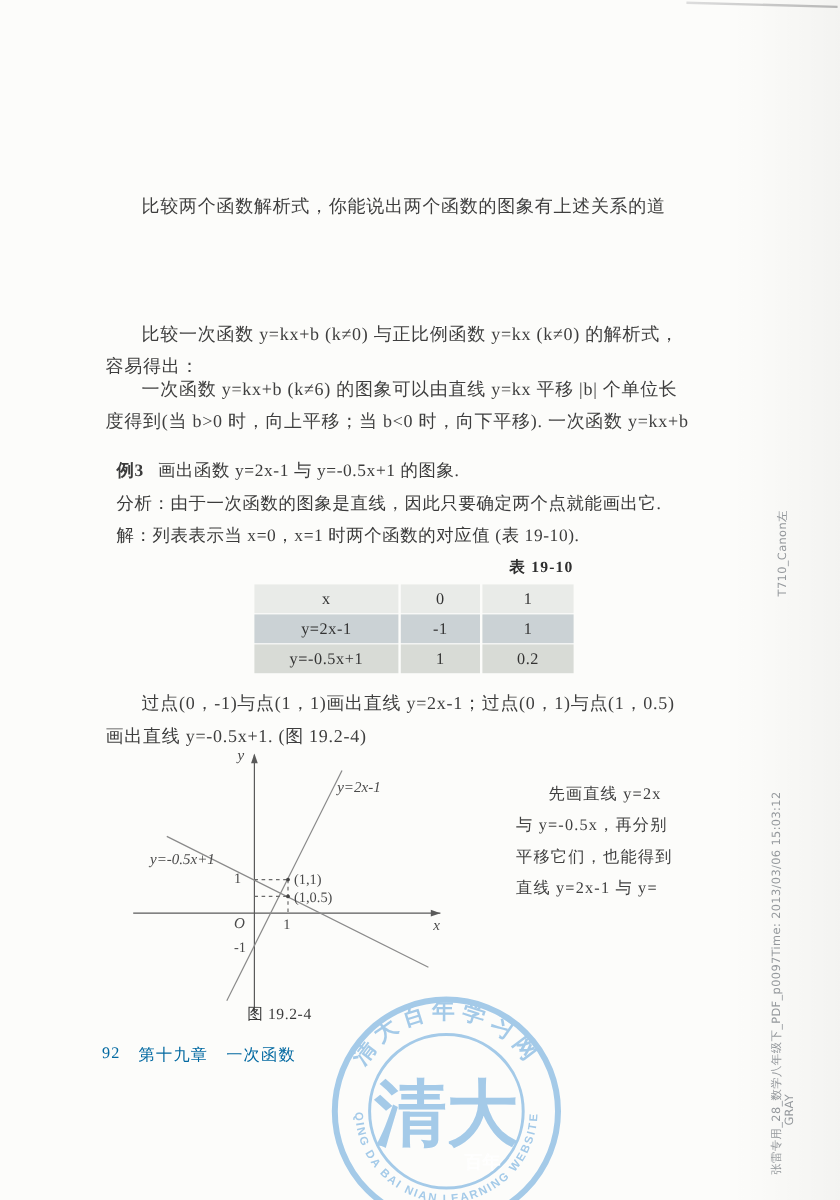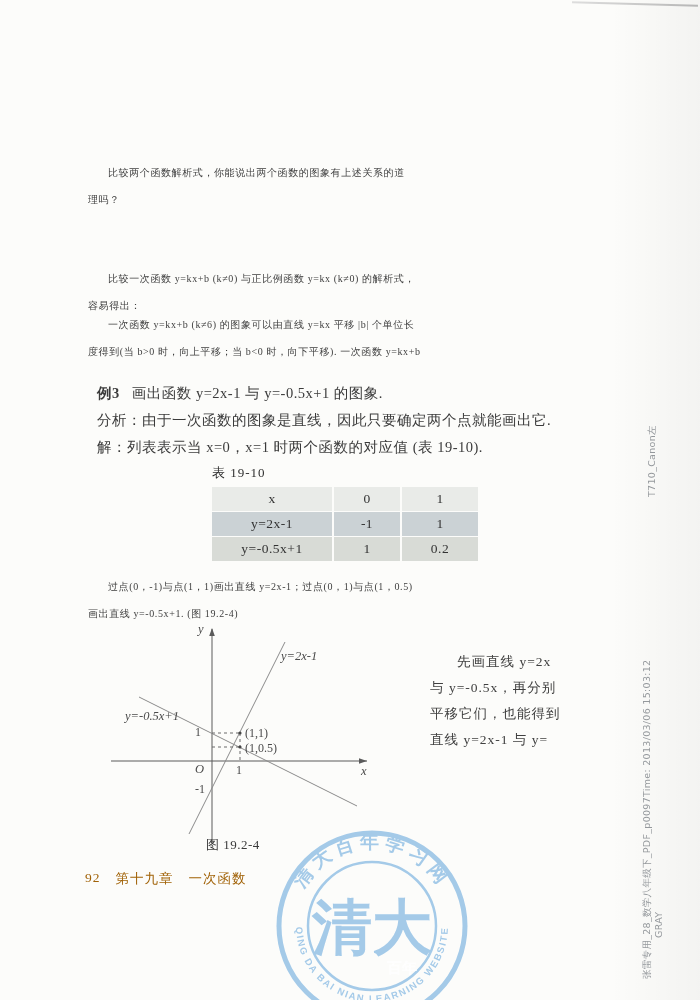--- a/index.html
+++ b/index.html
@@ -10,30 +10,30 @@
     background:#fcfcfa;
     font-family:"Liberation Serif","DejaVu Serif",serif;
     color:#3b3b3b;
   }
   .right-shade { position:absolute; right:0; top:0; width:90px; height:100%;
     background:linear-gradient(to right, rgba(0,0,0,0), rgba(0,0,0,0.035)); }
   .scanline { position:absolute; left:572px; top:3px; width:126px; height:2px;
     background:linear-gradient(to right,#d8d8d8,#ababab); transform:rotate(1.6deg); opacity:.85; }
 
   
-  .para { position:absolute; left:88px; width:478px; font-size:10px; color:#3e3e3e; }
+  .para { position:absolute; left:88px; width:478px; font-size:15px; color:#3e3e3e; }
   .para .line { height:26.5px; line-height:26.5px; white-space:nowrap; letter-spacing:.6px; }
   .para .line.indent { text-indent:2em; }
   .ex-block { position:absolute; left:97px; width:470px; font-size:14.5px; }
   .ex-block .line { height:27px; line-height:27px; white-space:nowrap; letter-spacing:.5px; }
   .ex-label { font-weight:bold; margin-right:12px; }
 
   
   .tbl-caption { position:absolute; left:212px; top:464px; width:266px;
-    text-align:left; font-weight:normal; font-size:13px; color:#2e2e2e; letter-spacing:1px; }
+    text-align:right; font-weight:bold; font-size:13px; color:#2e2e2e; letter-spacing:1px; }
   .vtable { position:absolute; left:212px; top:487px; width:266px;
     display:grid; grid-template-columns:120px 66px 76px; grid-auto-rows:24px;
     column-gap:2px; row-gap:1px; font-size:13.5px; }
   .vtable .cell { display:flex; align-items:center; justify-content:center;
     color:#333; letter-spacing:.5px; }
   .vtable .r0 { background:#e9ebe8; }
   .vtable .r1 { background:#cbd2d5; }
   .vtable .r2 { background:#d8dbd6; }
 
   
@@ -43,21 +43,21 @@
   .margin-note .nline.indent { text-indent:2em; }
 
   
   .figure { position:absolute; left:105px; top:616px; width:285px; height:245px; }
   .figure svg { display:block; }
   .fig-math { font-style:italic; font-size:12.5px; fill:#4a4a4a; }
   .fig-num  { font-style:normal; font-size:12px; fill:#4a4a4a; }
   .fig-caption { font-size:13px; fill:#3a3a3a; letter-spacing:.5px; }
 
   
-  .footer { position:absolute; left:85px; top:870px; font-size:13.5px; color:#a16207;
+  .footer { position:absolute; left:85px; top:870px; font-size:13.5px; color:#0369a1;
     display:flex; gap:15px; letter-spacing:1px; }
 
   
   .vtext { position:absolute; transform-origin:left top; transform:rotate(-90deg);
     white-space:nowrap; font-family:"DejaVu Sans","Liberation Sans",sans-serif;
     font-size:9.5px; color:#94989c; letter-spacing:.3px; }
 
   
   .watermark { position:absolute; left:272px; top:826px; width:200px; height:200px;
     opacity:.95; pointer-events:none; }
@@ -69,21 +69,20 @@
 </style>
 </head>
 <body>
 
 <div class="page">
   <div class="right-shade"></div>
   <div class="scanline"></div>
 
   <div class="para" style="top:160px">
     <div class="line indent">比较两个函数解析式，你能说出两个函数的图象有上述关系的道</div>
-    <div class="line">理吗？</div>
   </div>
   <div class="para" style="top:266px">
     <div class="line indent">比较一次函数 y=kx+b (k≠0) 与正比例函数 y=kx (k≠0) 的解析式，</div>
     <div class="line">容易得出：</div>
   </div>
   <div class="para" style="top:312px">
     <div class="line indent">一次函数 y=kx+b (k≠6) 的图象可以由直线 y=kx 平移 |b| 个单位长</div>
     <div class="line">度得到(当 b&gt;0 时，向上平移；当 b&lt;0 时，向下平移). 一次函数 y=kx+b</div>
   </div>
 

